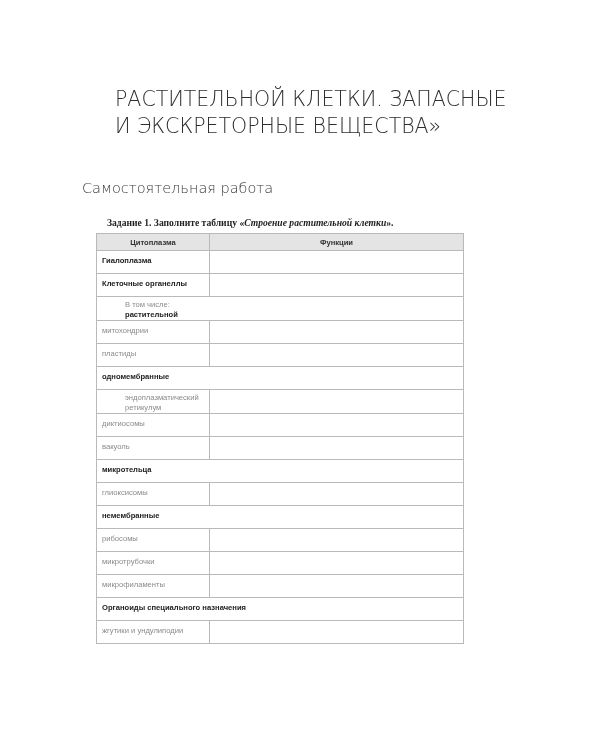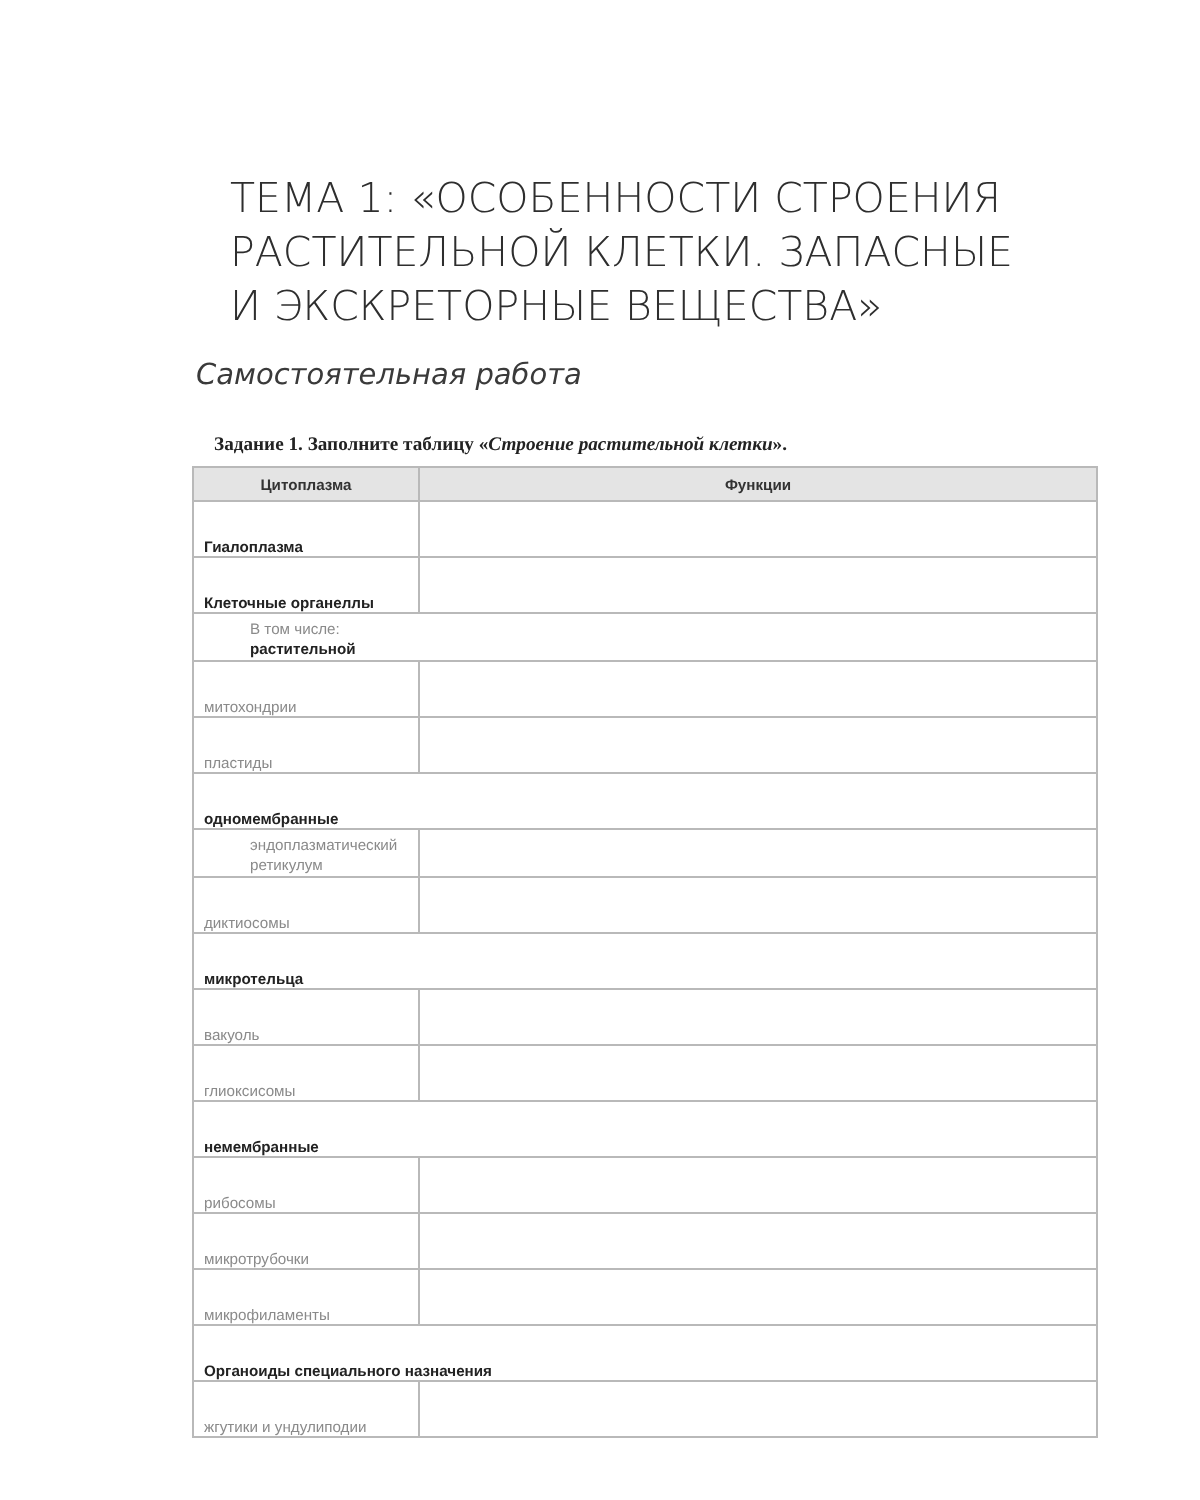--- a/index.html
+++ b/index.html
@@ -1,36 +1,35 @@
 <!DOCTYPE html>
 <html><head>
   <meta charset="utf-8">
   <style>
     html, body { margin: 0; padding: 0; background: #ffffff; }
     body { width: 600px; height: 750px; position: relative; overflow: hidden; font-family: "DejaVu Sans", sans-serif; color: #2b2b2b; }
     .title { position: absolute; left: 115px; top: 86px; width: 420px; font-family: "DejaVu Sans", sans-serif; font-weight: 300; font-size: 20.5px; line-height: 27px; color: #2e2e2e; letter-spacing: 0px; }
     .title div { white-space: nowrap; }
-    .subtitle { position: absolute; left: 98px; top: 180px; font-family: "DejaVu Sans", sans-serif; font-style: italic; font-size: 14.5px; color: #3a3a3a; font-weight: 300; }
+    .subtitle { position: absolute; left: 82px; top: 180px; font-family: "DejaVu Sans", sans-serif; font-size: 14.5px; color: #3a3a3a; font-weight: 300; }
     .task { position: absolute; left: 107px; top: 217px; font-family: Liberation Serif, serif; font-size: 9.6px; font-weight: bold; color: #222; white-space: nowrap; }
     .task i { font-style: italic; }
-    table { position: absolute; left: 96px; top: 233px; width: 453px; border-collapse: collapse; font-family: "Liberation Sans", sans-serif; font-size: 7.6px; }
+    table { position: absolute; left: 96px; top: 233px; width: 368px; border-collapse: collapse; font-family: "Liberation Sans", sans-serif; font-size: 7.6px; }
     td, th { border: 1px solid #b9b9b9; padding: 0 5px; vertical-align: top; }
     th { background: #e4e4e4; height: 16px; font-weight: bold; color: #333; text-align: center; vertical-align: middle; font-size: 7.6px; }
     td.c1 { width: 102px; }
     tr.r { height: 23px; }
-    td { padding-top: 18px; }
+    td { padding-top: 5px; }
     .bold { font-weight: bold; color: #222; }
     .light { color: #8a8a8a; }
     .line { display: block; line-height: 10px; margin-left: 23px; }
   </style>
 </head>
 <body>
 
 <div class="title">
-  <div>ТЕМА 1: «ОСОБЕННОСТИ СТРОЕНИЯ</div>
   <div>РАСТИТЕЛЬНОЙ КЛЕТКИ. ЗАПАСНЫЕ</div>
   <div>И ЭКСКРЕТОРНЫЕ ВЕЩЕСТВА»</div>
 </div>
 
 <div class="subtitle">Самостоятельная работа</div>
 
 <div class="task"><span>Задание 1. Заполните таблицу </span><span>«</span><i>Строение растительной клетки</i><span>».</span></div>
 
 <table>
   <thead>
@@ -70,25 +69,25 @@
           <span class="line light">эндоплазматический</span>
           <span class="line light">ретикулум</span>
         </td>
         <td></td>
       </tr>
       <tr class="r">
         <td class="c1"><span class="light">диктиосомы</span></td>
         <td></td>
       </tr>
       <tr class="r">
-        <td colspan="2"><span class="bold">микротельца</span></td>
+        <td class="c1"><span class="light">вакуоль</span></td>
+        <td></td>
       </tr>
       <tr class="r">
-        <td class="c1"><span class="light">вакуоль</span></td>
-        <td></td>
+        <td colspan="2"><span class="bold">микротельца</span></td>
       </tr>
       <tr class="r">
         <td class="c1"><span class="light">глиоксисомы</span></td>
         <td></td>
       </tr>
       <tr class="r">
         <td colspan="2"><span class="bold">немембранные</span></td>
       </tr>
       <tr class="r">
         <td class="c1"><span class="light">рибосомы</span></td>

